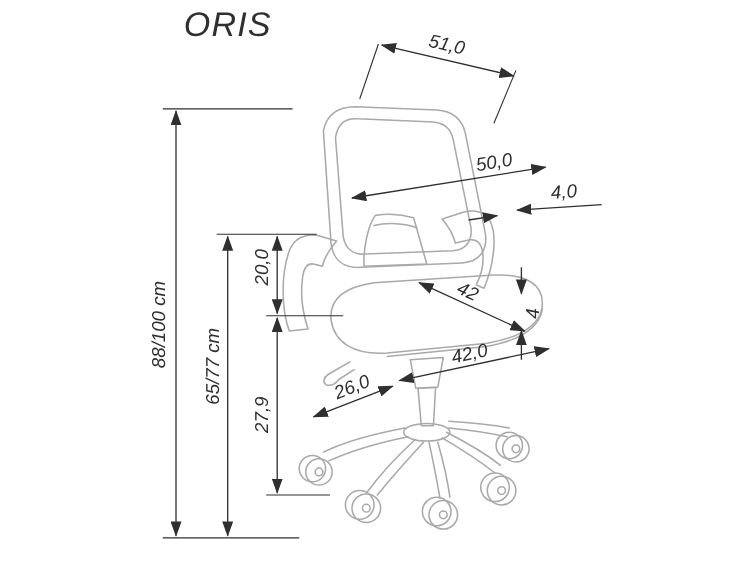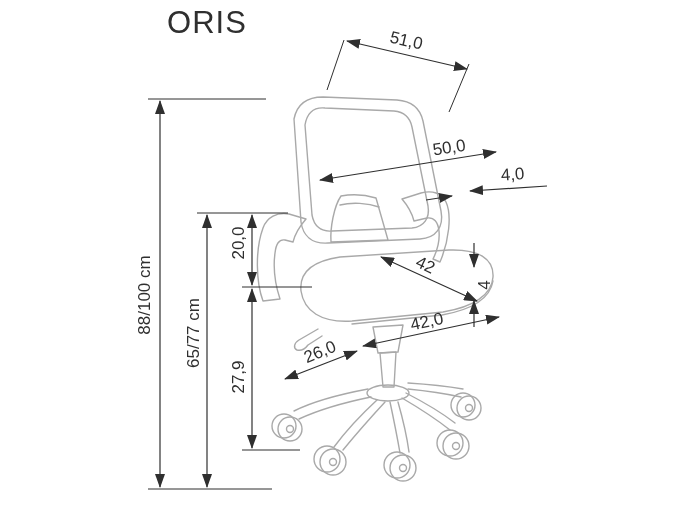--- a/index.html
+++ b/index.html
@@ -7,20 +7,21 @@
     padding: 0;
     background: #ffffff;
   }
   .stage {
     position: relative;
     width: 684px;
     height: 513px;
     background: #ffffff;
     overflow: hidden;
     font-family: "Liberation Sans", sans-serif;
+    font-style: italic;
   }
   svg { display: block; }
   .dim-text {
     font-family: "Liberation Sans", sans-serif;
     font-size: 17px;
     fill: #2f2f2f;
   }
   .title-text {
     font-family: "Liberation Sans", sans-serif;
     font-size: 31px;

